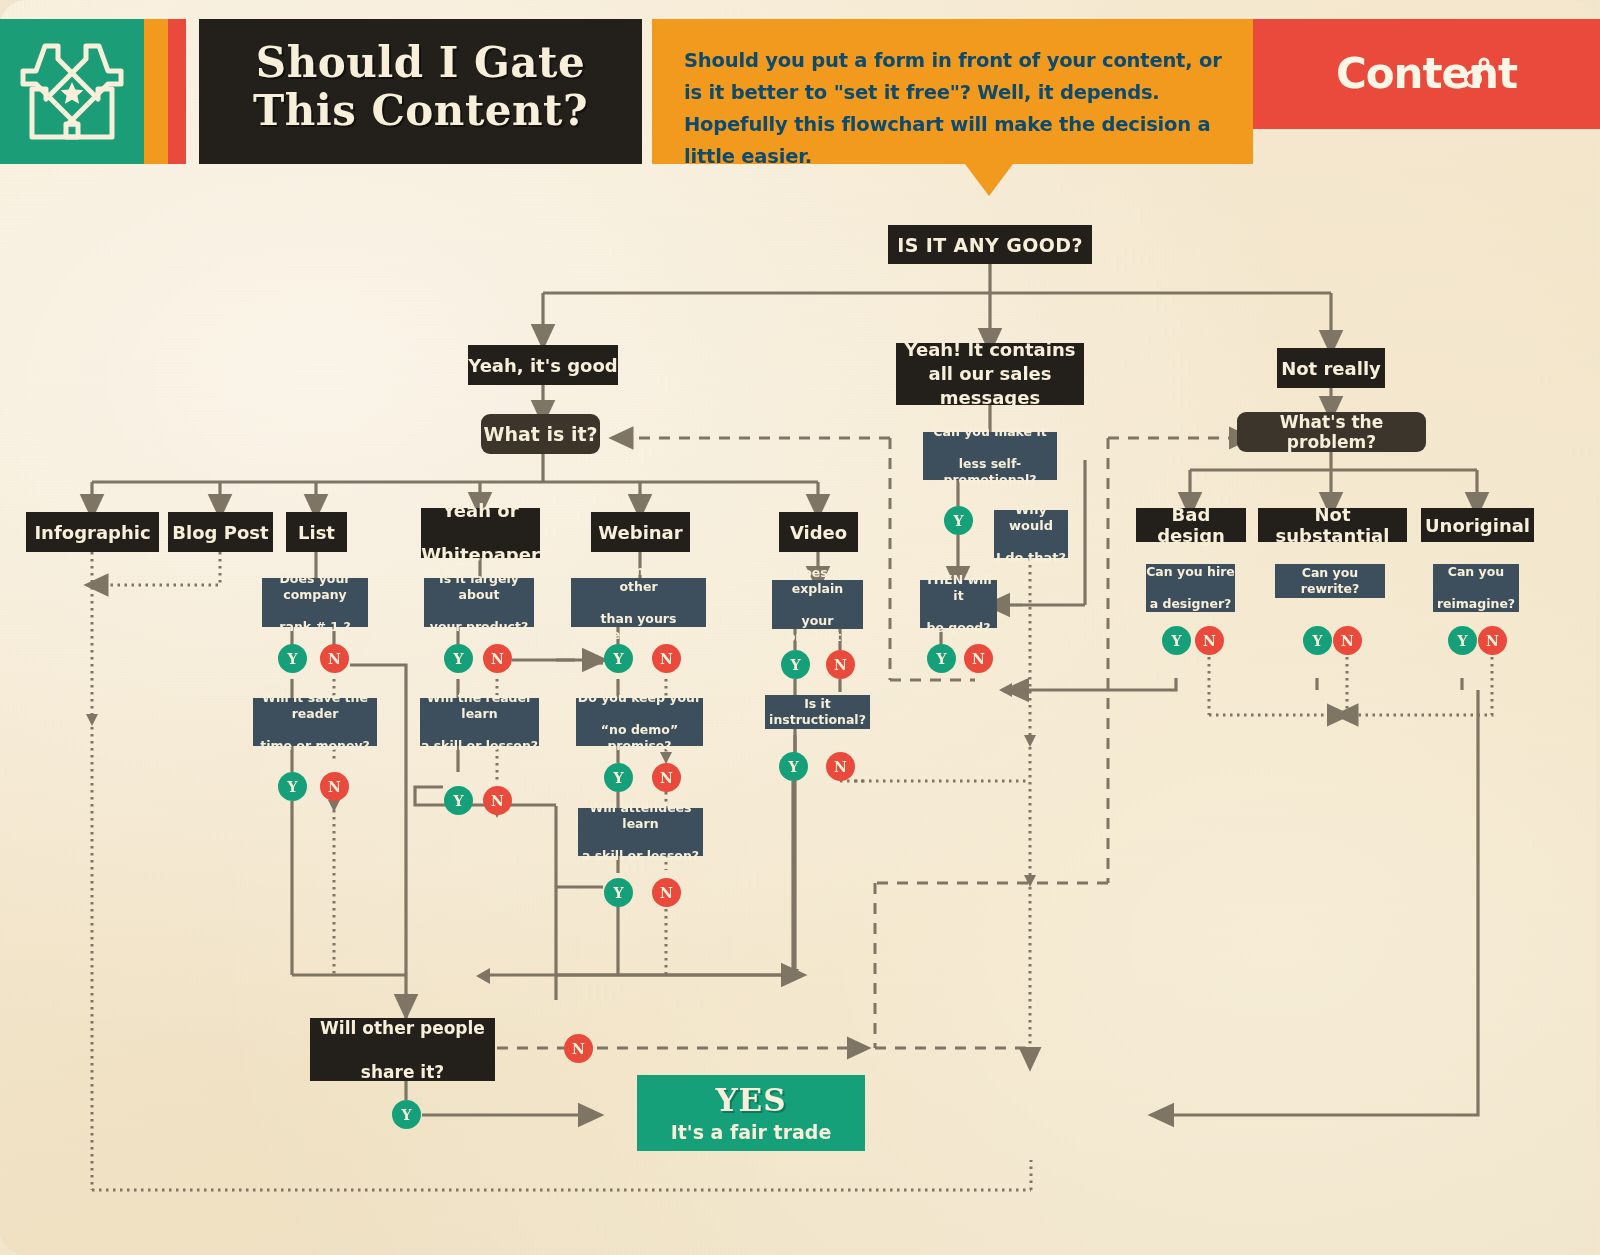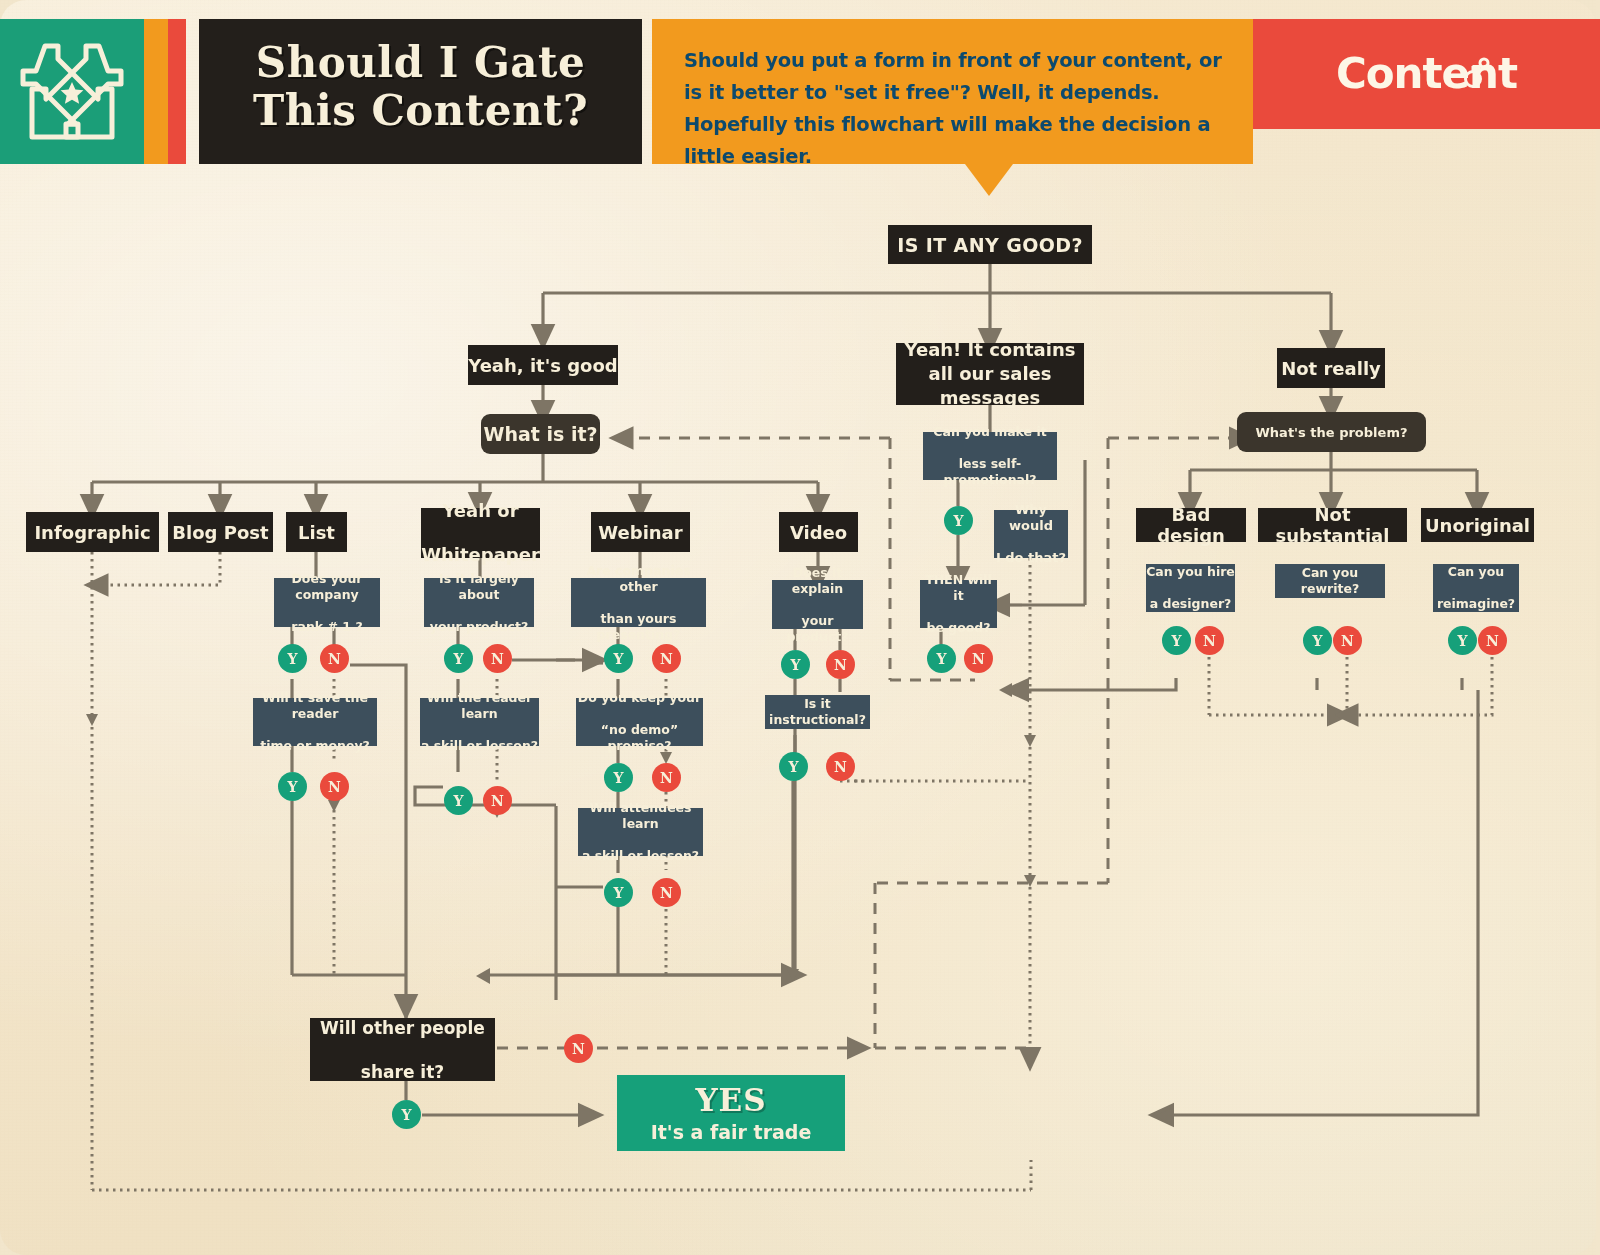--- a/index.html
+++ b/index.html
@@ -65,21 +65,21 @@
   .hs-sprocket{ position:absolute; left:203px; top:38px; }
 
   
   .node{ position:absolute; display:flex; align-items:center; justify-content:center;
          text-align:center; color:#f7efd9; z-index:5; }
   .node span{ display:block; width:100%; }
 
   .n-black{ background:#231f1b; font-family:"DejaVu Sans", sans-serif; font-weight:bold; }
   .n-round{ background:#3b352c; border-radius:9px; font-family:"DejaVu Sans", sans-serif; font-weight:bold; }
   .n-blue{ background:#3d4f5c; font-family:"DejaVu Sans", sans-serif; font-weight:bold; }
-  .n-green{ background:#16a07a; }
+  .n-green{ background:#16a07a;margin-left:20px; }
   .n-red{ background:#ea4a3c; }
 
   .term{ flex-direction:column; }
   .term .big{
     font-family:"DejaVu Serif", serif; font-weight:bold; font-size:31px; line-height:34px;
     letter-spacing:1px; text-shadow:2px 2px 0 rgba(0,0,0,.25);
   }
   .term .small{ font-family:"DejaVu Sans", sans-serif; font-weight:bold; font-size:19px; line-height:24px; margin-top:3px; }
 
   
@@ -301,21 +301,21 @@
   </div>
 
   <div class="node n-black" style="left:1277px; top:348px; width:108px; height:40px; font-size:18px;">
     <span>Not really</span>
   </div>
 
   <div class="node n-round" style="left:481px; top:414px; width:119px; height:40px; font-size:19px;">
     <span>What is it?</span>
   </div>
 
-  <div class="node n-round" style="left:1237px; top:412px; width:189px; height:40px; font-size:13px;">
+  <div class="node n-round" style="left:1237px; top:412px; width:189px; height:40px; font-size:17px;">
     <span>What's the problem?</span>
   </div>
 
   <div class="node n-black" style="left:26px; top:512px; width:133px; height:40px; font-size:18px;">
     <span>Infographic</span>
   </div>
   <div class="node n-black" style="left:168px; top:512px; width:105px; height:40px; font-size:18px;">
     <span>Blog Post</span>
   </div>
   <div class="node n-black" style="left:286px; top:512px; width:61px; height:40px; font-size:18px;">
@@ -337,21 +337,21 @@
   <div class="node n-black" style="left:1136px; top:508px; width:110px; height:34px; font-size:18px;">
     <span>Bad design</span>
   </div>
   <div class="node n-black" style="left:1258px; top:508px; width:149px; height:34px; font-size:18px;">
     <span>Not substantial</span>
   </div>
   <div class="node n-black" style="left:1421px; top:508px; width:113px; height:34px; font-size:18px;">
     <span>Unoriginal</span>
   </div>
 
-  <div class="node n-blue" style="left:262px; top:578px; width:106px; height:49px; font-size:12.5px; line-height:16px;margin-left:12px;">
+  <div class="node n-blue" style="left:262px; top:578px; width:106px; height:49px; font-size:12.5px; line-height:16px;">
     <span>
       <span>Does your company</span><br>
       <span>rank # 1 ?</span>
     </span>
   </div>
 
   <div class="node n-blue" style="left:424px; top:578px; width:110px; height:49px; font-size:12.5px; line-height:16px;">
     <span>
       <span>Is it largely about</span><br>
       <span>your product?</span>

